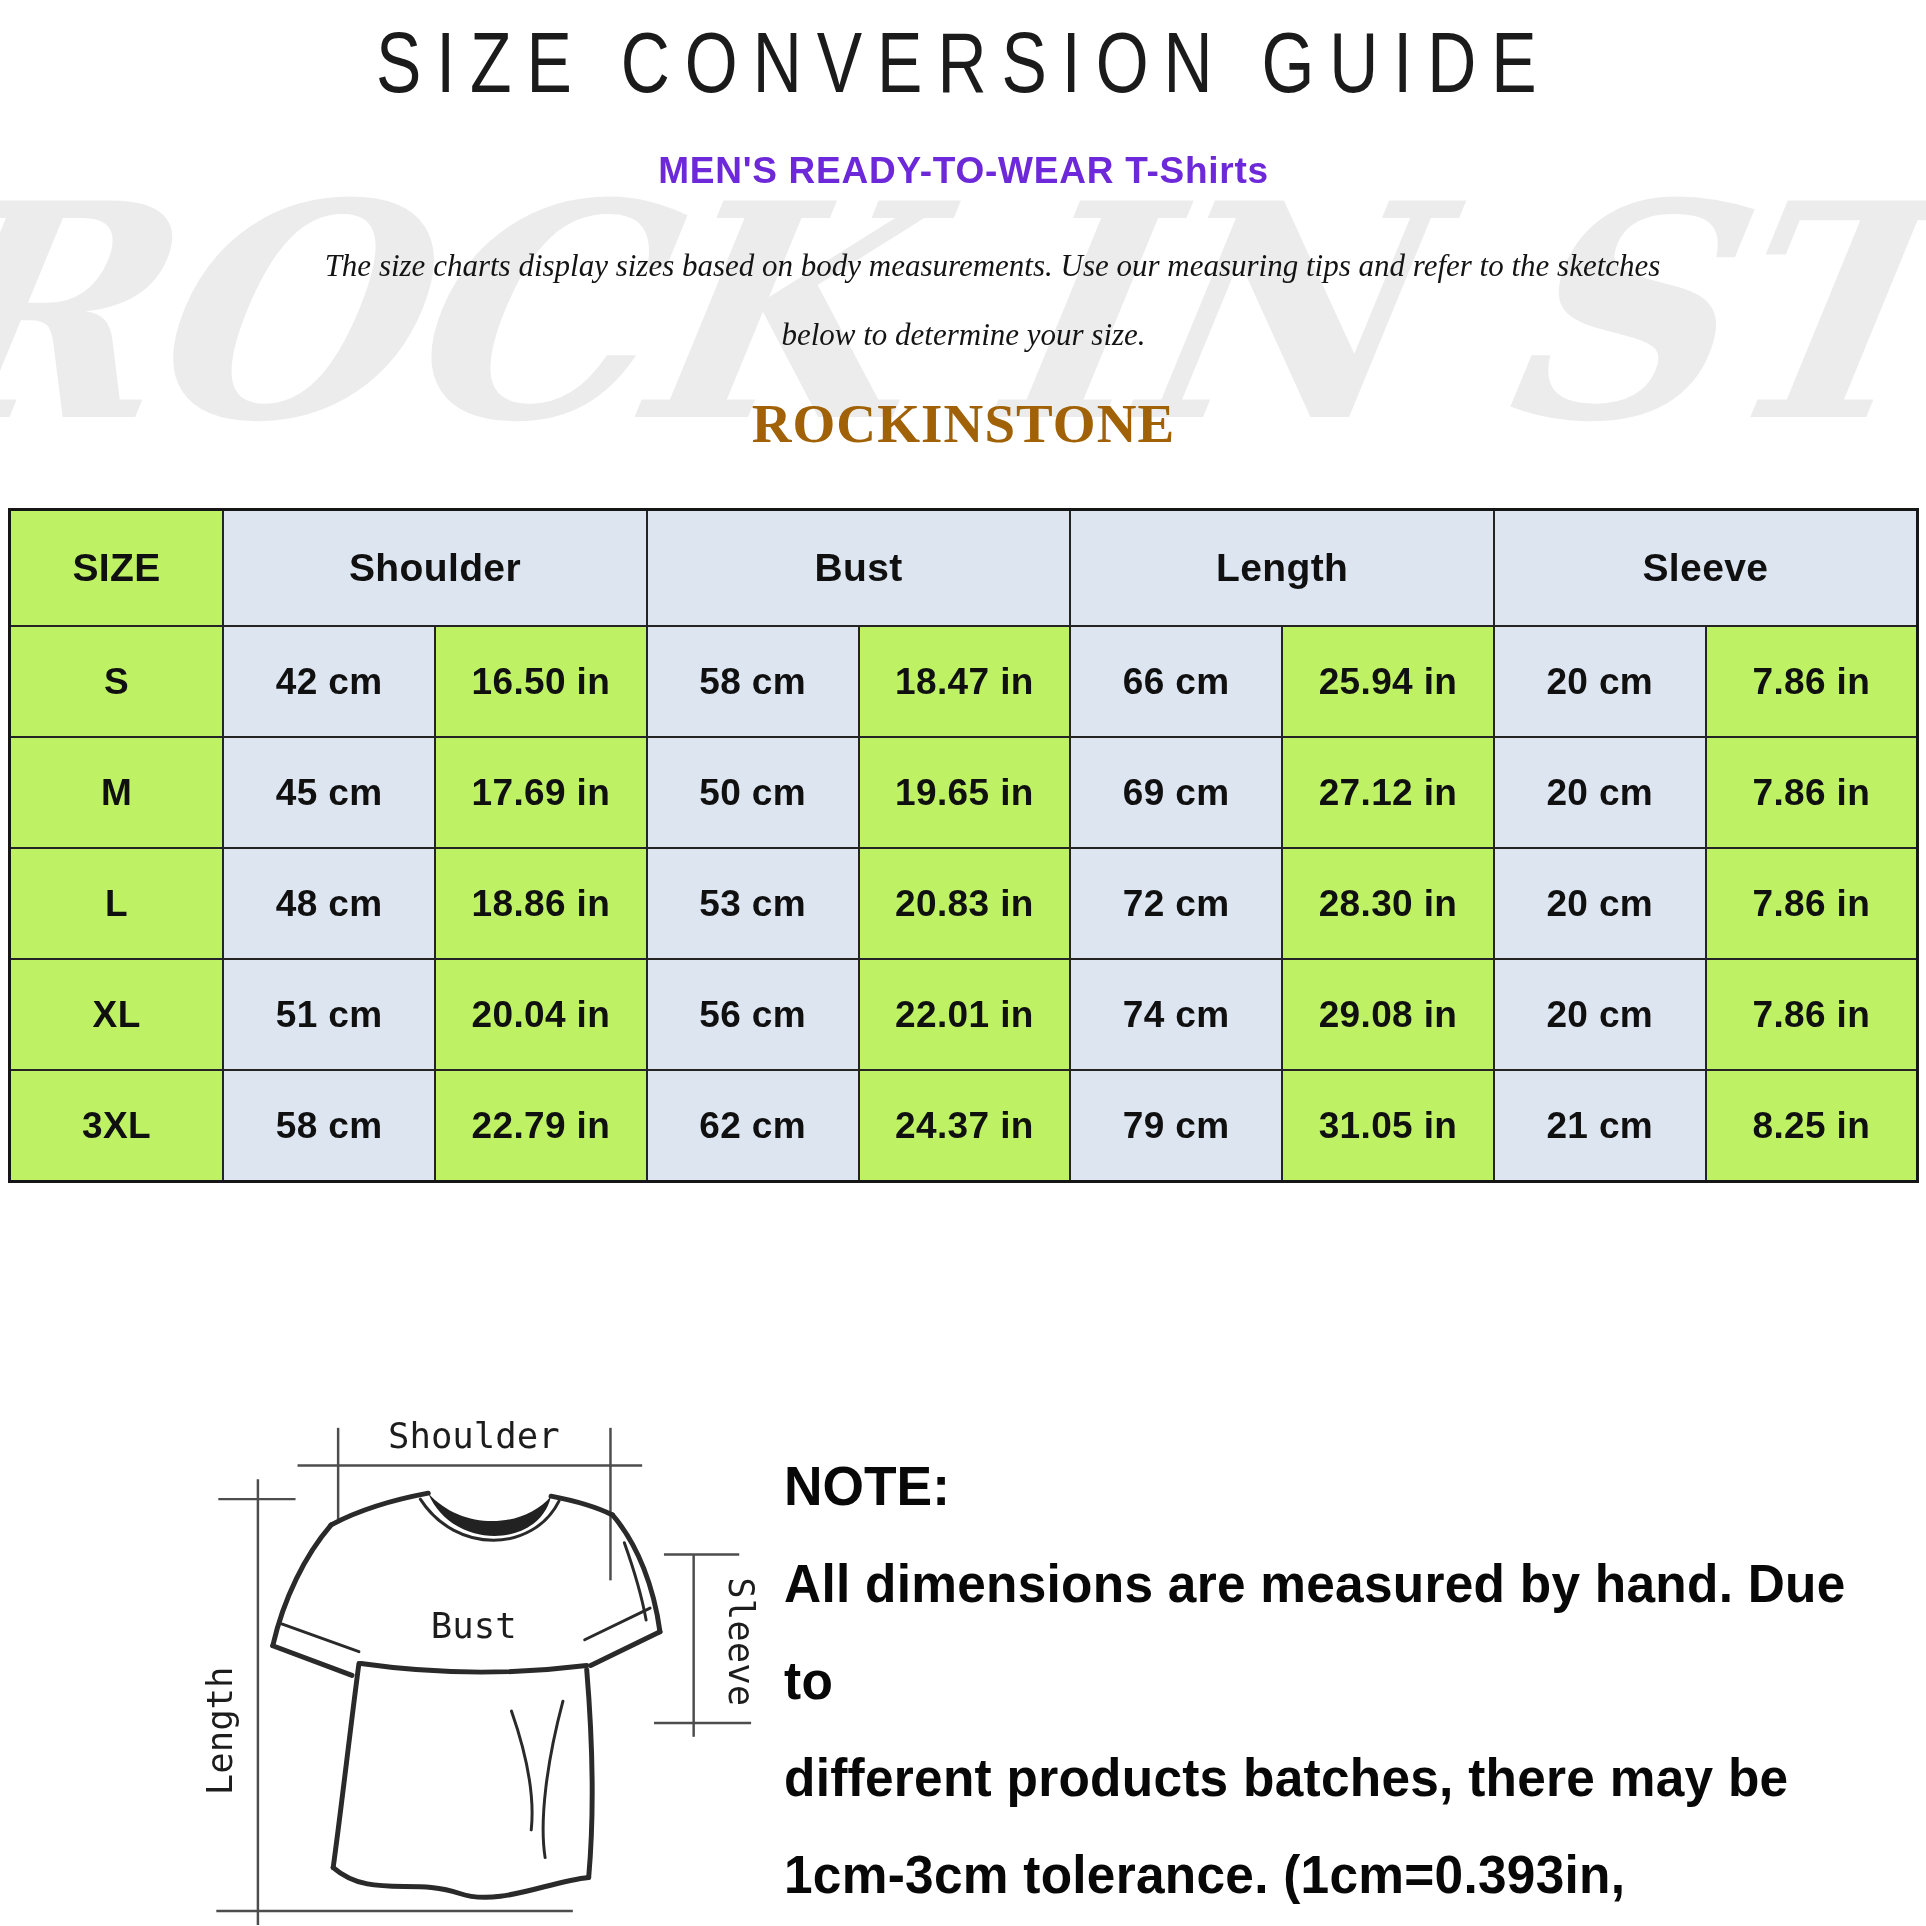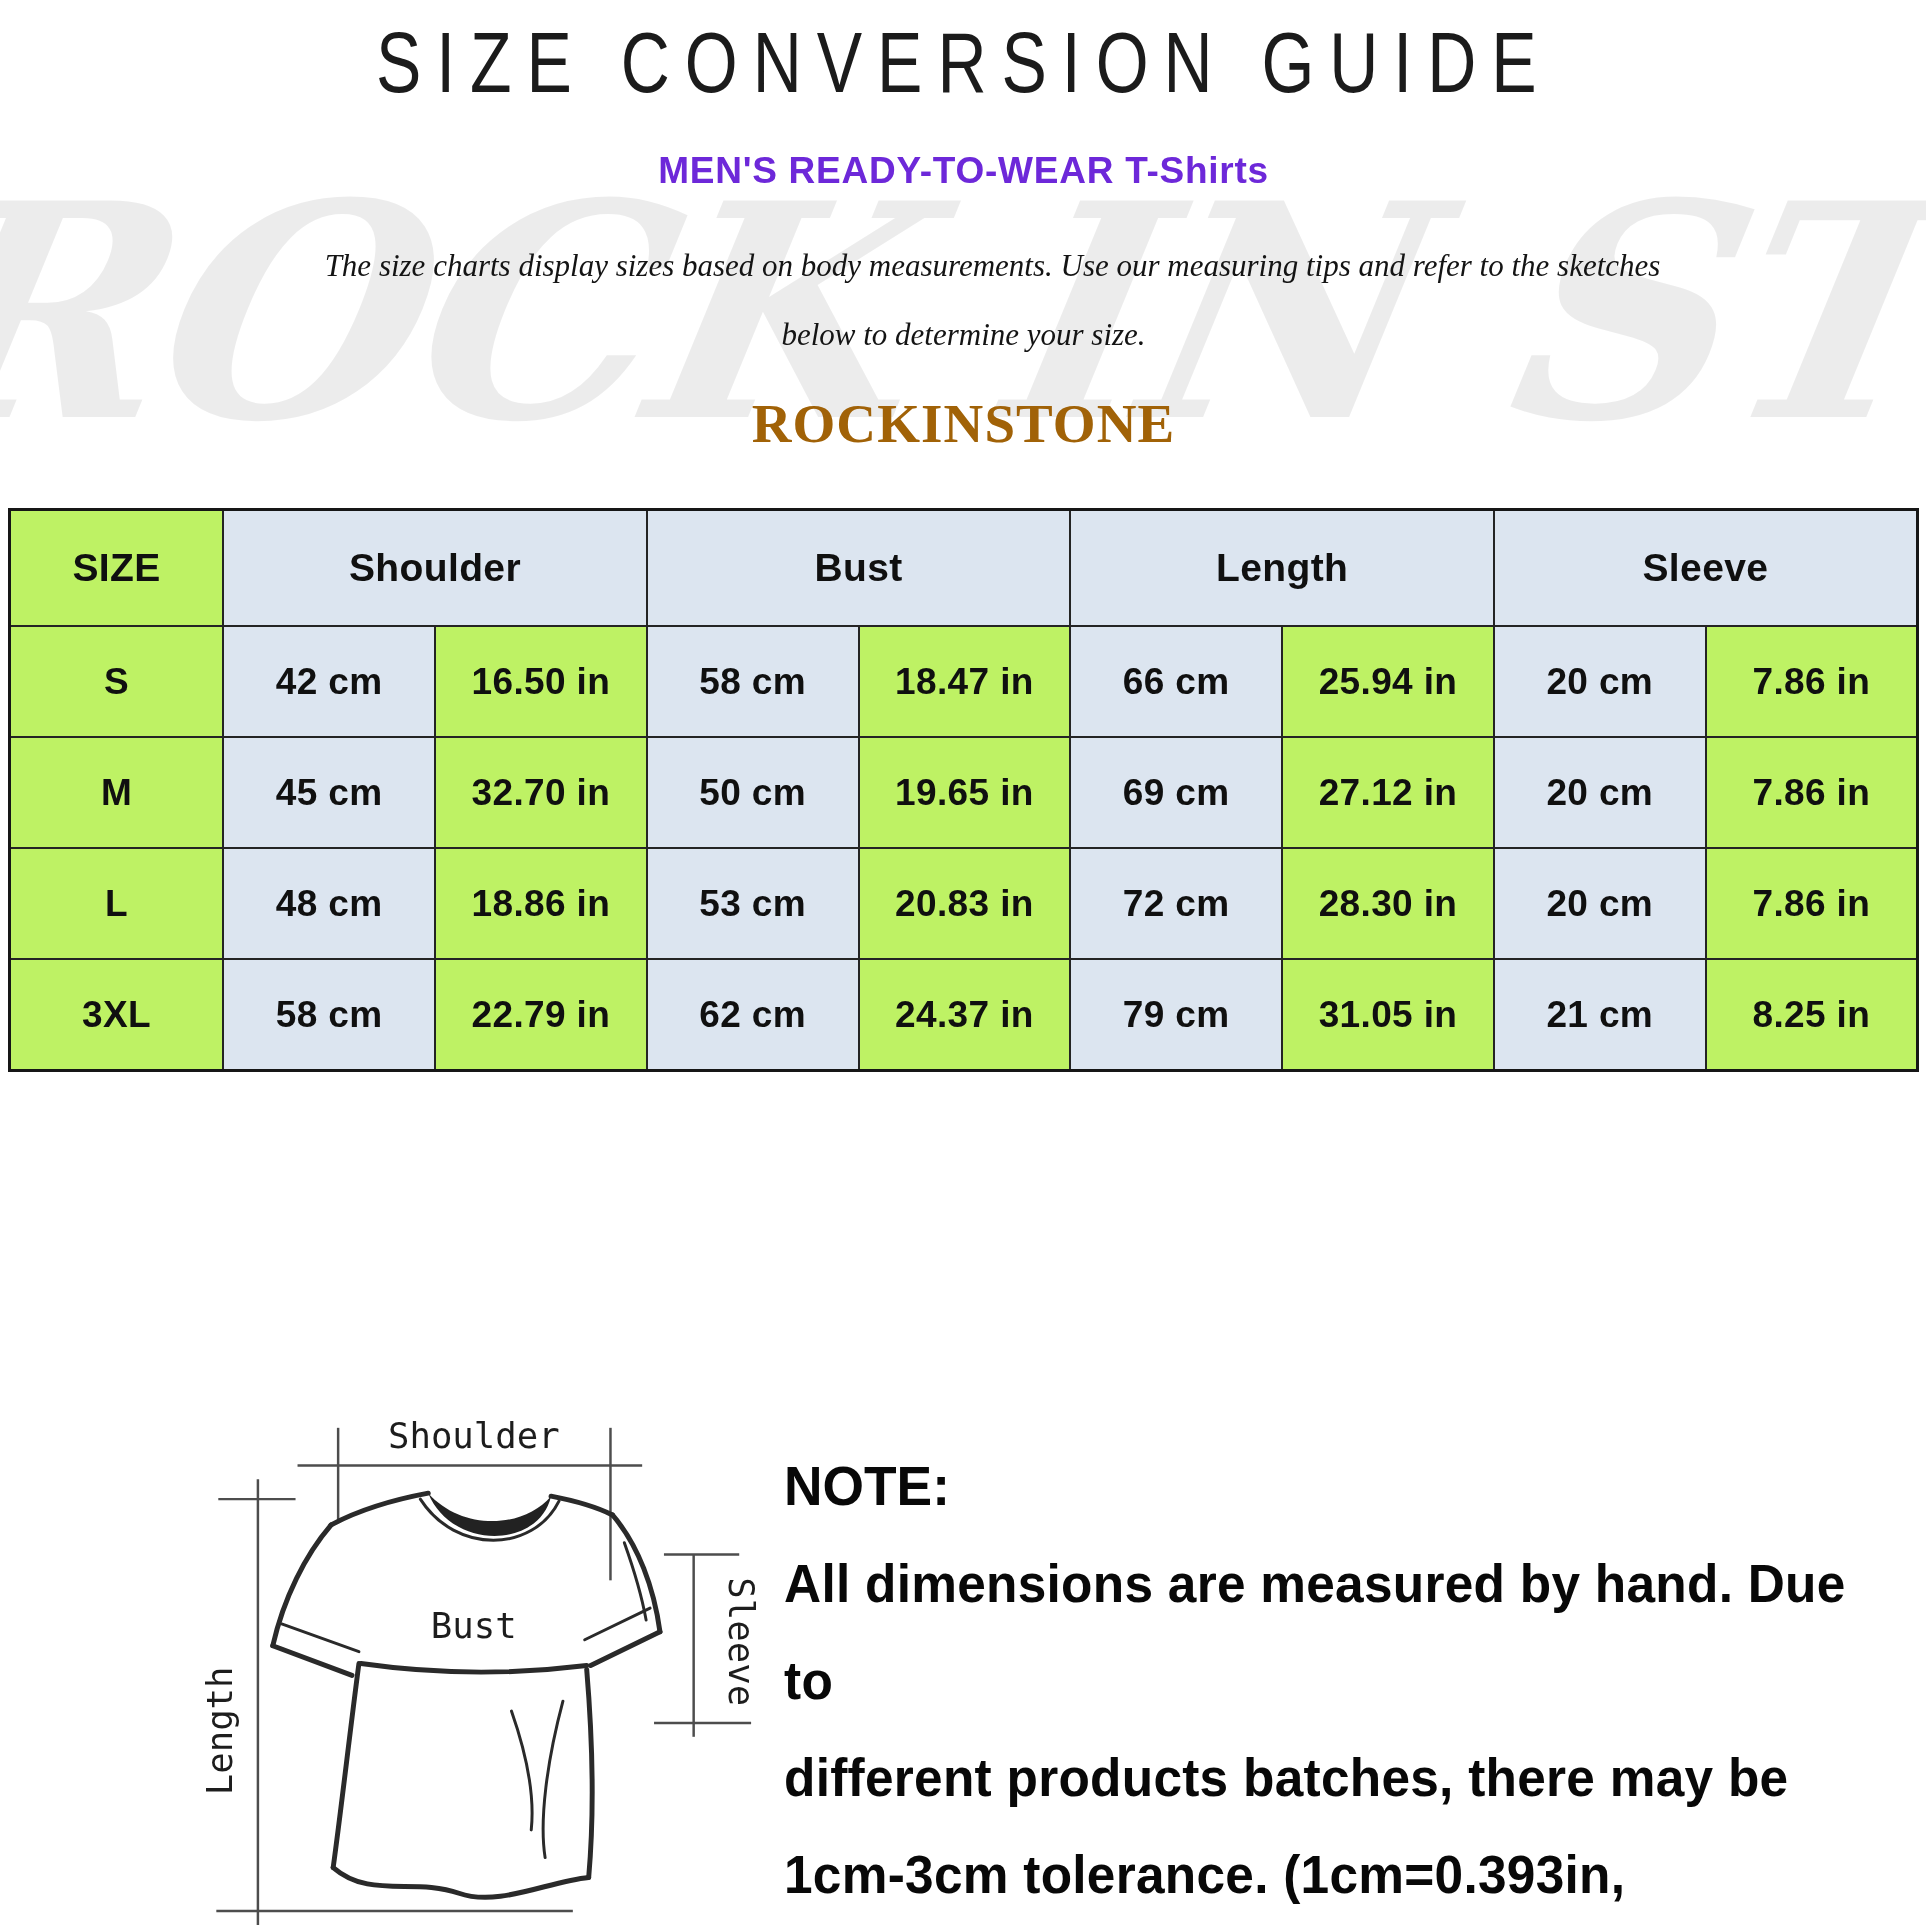--- a/index.html
+++ b/index.html
@@ -109,36 +109,47 @@
         <td class="blue">58 cm</td>
         <td class="white">18.47 in</td>
         <td class="blue">66 cm</td>
         <td class="white">25.94 in</td>
         <td class="blue">20 cm</td>
         <td class="white">7.86 in</td>
       </tr>
       <tr class="data">
         <td class="white">M</td>
         <td class="blue">45 cm</td>
-        <td class="white">32.70 in</td>
+        <td class="white">17.69 in</td>
         <td class="blue">50 cm</td>
         <td class="white">19.65 in</td>
         <td class="blue">69 cm</td>
         <td class="white">27.12 in</td>
         <td class="blue">20 cm</td>
         <td class="white">7.86 in</td>
       </tr>
       <tr class="data">
         <td class="white">L</td>
         <td class="blue">48 cm</td>
         <td class="white">18.86 in</td>
         <td class="blue">53 cm</td>
         <td class="white">20.83 in</td>
         <td class="blue">72 cm</td>
         <td class="white">28.30 in</td>
+        <td class="blue">20 cm</td>
+        <td class="white">7.86 in</td>
+      </tr>
+      <tr class="data">
+        <td class="white">XL</td>
+        <td class="blue">51 cm</td>
+        <td class="white">20.04 in</td>
+        <td class="blue">56 cm</td>
+        <td class="white">22.01 in</td>
+        <td class="blue">74 cm</td>
+        <td class="white">29.08 in</td>
         <td class="blue">20 cm</td>
         <td class="white">7.86 in</td>
       </tr>
       <tr class="data">
         <td class="white">3XL</td>
         <td class="blue">58 cm</td>
         <td class="white">22.79 in</td>
         <td class="blue">62 cm</td>
         <td class="white">24.37 in</td>
         <td class="blue">79 cm</td>

